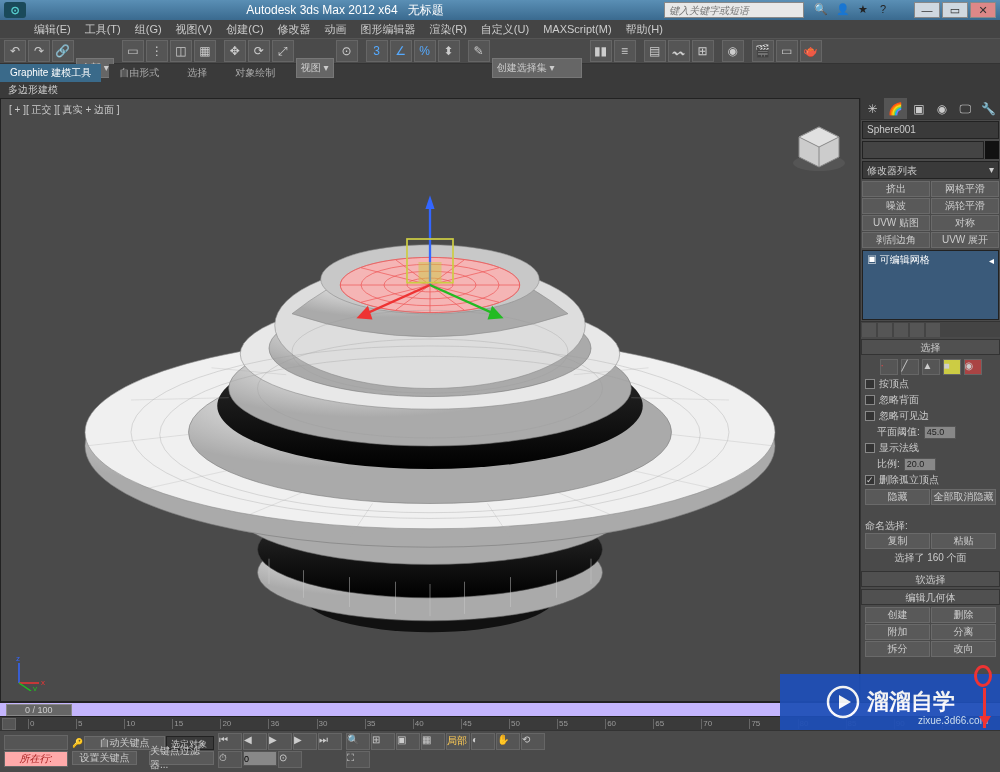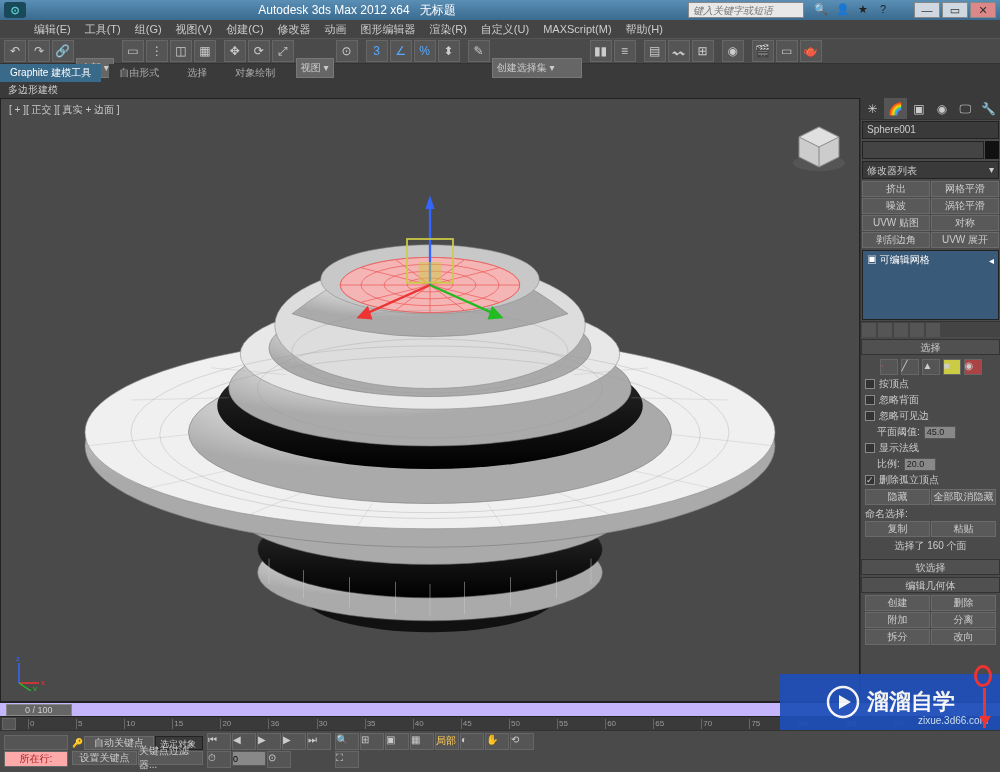--- a/index.html
+++ b/index.html
@@ -2,21 +2,21 @@
 <html><head>
 <meta charset="utf-8">
 <style>
 * { margin: 0; padding: 0; box-sizing: border-box; font-family: "Microsoft YaHei", sans-serif; }
 body { width: 1000px; height: 772px; background: #4a4a4a; color: #ccc; font-size: 11px; overflow: hidden; position: relative; }
 
 
 .titlebar { height: 20px; background: linear-gradient(#5a8fb5, #3a6a8f); display: flex; align-items: center; padding: 0 4px; color: #fff; }
 .logo { width: 22px; height: 16px; background: #1a4a5a; border-radius: 3px; display: flex; align-items: center; justify-content: center; color: #5cc; font-weight: bold; }
 .title-center { flex: 1; text-align: center; font-size: 12px; }
-.title-search { width: 116px; height: 16px; background: #e8e8e8; border: 1px solid #888; color: #666; padding: 0 4px; font-style: italic; font-size: 10px; }
+.title-search { width: 140px; height: 16px; background: #e8e8e8; border: 1px solid #888; color: #666; padding: 0 4px; font-style: italic; font-size: 10px; }
 .title-icons { display: flex; gap: 8px; margin-left: 10px; }
 .title-icons span { width: 14px; height: 14px; color: #222; }
 .win-btns { display: flex; gap: 2px; margin-left: 20px; }
 .win-btn { width: 26px; height: 16px; background: #cfd8e0; border: 1px solid #888; display: flex; align-items: center; justify-content: center; color: #333; }
 .win-btn.close { background: #d88; }
 
 
 .menubar { height: 18px; background: #444; display: flex; align-items: center; padding: 0 30px; gap: 6px; }
 .menubar span { padding: 1px 4px; color: #ccc; cursor: default; }
 
@@ -63,21 +63,21 @@
 .spinner { width: 32px; height: 13px; background: #888; border: 1px solid #555; font-size: 9px; padding: 0 2px; color: #222; }
 .sel-status { text-align: center; font-size: 10px; margin: 2px 0; color: #ccc; }
 
 
 .timeline { height: 14px; background: #c4b5fd; display: flex; align-items: center; font-size: 9px; padding: 0 6px; border-top: 1px solid #222; }
 .timeline-track { height: 14px; background: #3a3a3a; display: flex; align-items: center; border-top: 1px solid #222; position: relative; }
 .tick-row { flex: 1; height: 10px; display: flex; position: relative; padding: 0 10px; }
 .tick { flex: 1; border-left: 1px solid #666; font-size: 8px; color: #999; padding-left: 1px; }
 .statusbar { height: 40px; background: #4a4a4a; border-top: 1px solid #333; display: flex; align-items: center; padding: 2px 4px; gap: 4px; font-size: 10px; }
 .status-left { width: 64px; height: 32px; display: flex; flex-direction: column; gap: 1px; }
-.status-row { flex: 1; background: #555; border: 1px solid #666; }
+.status-row { flex: 1; background: #555; border: 1px solid #666; font-style: italic; }
 .status-row.pink { background: #faa; color: #a22; display: flex; align-items: center; justify-content: center; }
 .status-mid { flex: 1; display: flex; flex-direction: column; gap: 1px; }
 .status-text { height: 15px; background: #3a3a3a; border: 1px solid #222; padding: 1px 4px; font-size: 9px; }
 .coord-box { display: flex; gap: 4px; align-items: center; }
 .coord { display: flex; align-items: center; gap: 1px; font-size: 9px; }
 .coord input { width: 56px; height: 14px; background: #888; border: 1px solid #555; font-size: 9px; padding: 0 2px; color: #111; }
 .nav-cluster { width: 210px; height: 36px; display: flex; flex-wrap: wrap; gap: 1px; align-content: flex-start; }
 .nav-btn { width: 24px; height: 17px; background: #555; border: 1px solid #666; }
 
 
@@ -364,21 +364,21 @@
           <span class="spinner">20.0</span>
         </div>
       <div class="chk-row">
           <span class="chk on"></span>
           <span>删除孤立顶点</span>
         </div>
       <div class="btn-grid" style="padding:0">
         <div class="cmd-btn">隐藏</div>
         <div class="cmd-btn">全部取消隐藏</div>
       </div>
-      <div style="margin-top:2px">命名选择:</div>
+      <div style="margin-top:14px">命名选择:</div>
       <div class="btn-grid" style="padding:0">
         <div class="cmd-btn">复制</div>
         <div class="cmd-btn">粘贴</div>
       </div>
       <div class="sel-status">选择了 160 个面</div>
     </div>
 
     <div class="rollout-hdr">软选择</div>
     <div class="rollout-hdr">编辑几何体</div>
     <div class="rollout-body">
@@ -427,21 +427,21 @@
   <div class="status-left">
     <div class="status-row"></div>
     <div class="status-row pink">所在行:</div>
   </div>
   <div style="display:flex;flex-direction:column;gap:1px;font-size:9px">
     <div style="display:flex;gap:1px;align-items:center">
       <span>🔑</span>
       <div class="cmd-btn" style="width:50px;height:14px">自动关键点</div>
       <div class="status-text" style="width:48px;height:14px">选定对象</div>
     </div>
-    <div style="display:flex;gap:1px">
+    <div style="display:flex;gap:12px">
       <div class="cmd-btn" style="width:58px;height:14px">设置关键点</div>
       <div class="cmd-btn" style="width:72px;height:14px">关键点过滤器...</div>
     </div>
   </div>
   <div style="display:flex;flex-direction:column;gap:1px">
     <div style="display:flex;gap:1px">
       <div class="nav-btn">⏮</div>
       <div class="nav-btn">◀</div>
       <div class="nav-btn">▶</div>
       <div class="nav-btn">▶</div>

